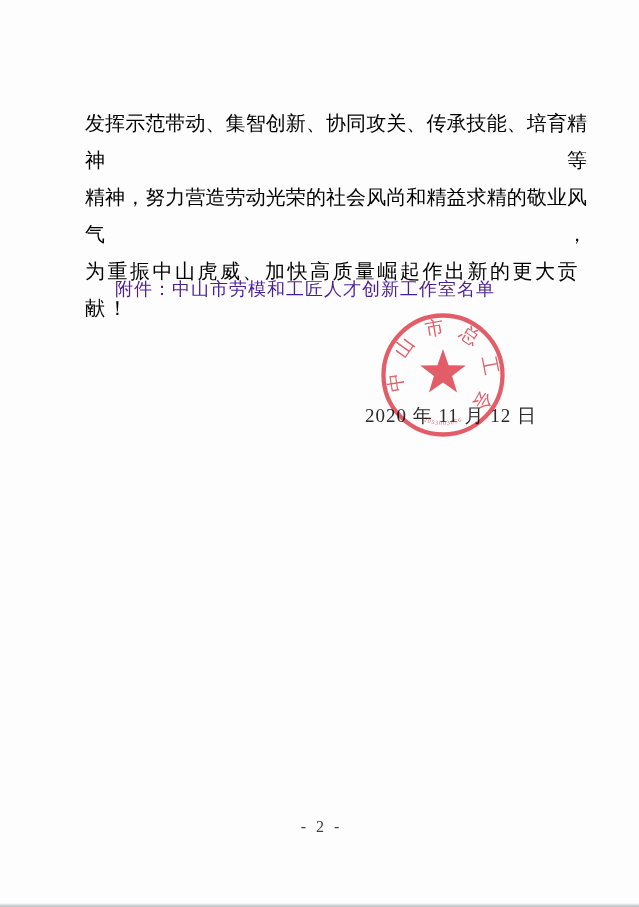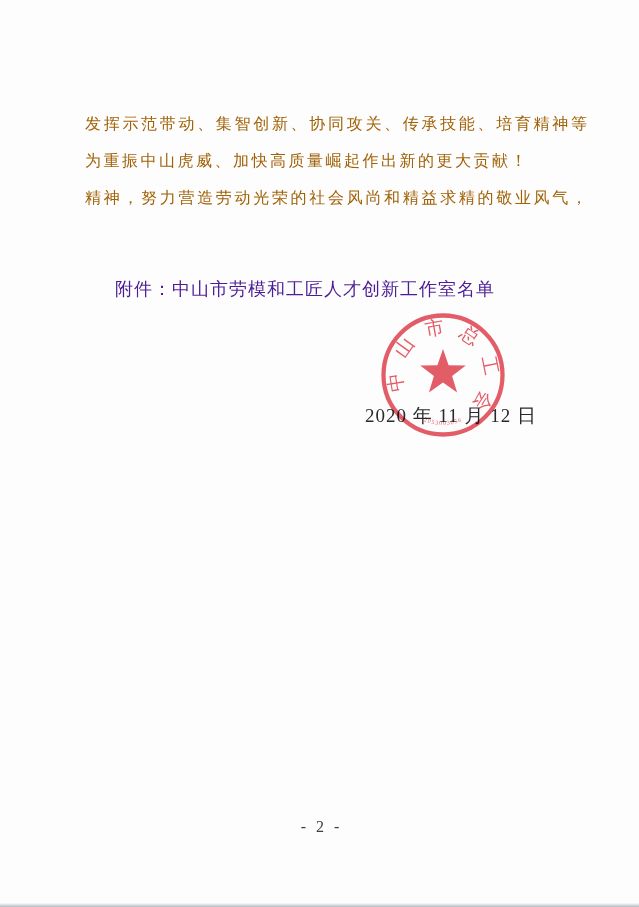--- a/index.html
+++ b/index.html
@@ -24,23 +24,23 @@
     height: 4px;
     background: linear-gradient(to top, #b3bbbf 0%, rgba(179,187,191,0) 100%);
     pointer-events: none;
   }
 
   .body-text {
     position: absolute;
     left: 85px;
     top: 105px;
     width: 502px;
-    font-size: 16px;
+    font-size: 20px;
     line-height: 37px;
-    color: #a16207;
+    color: #000000;
   }
   .body-line {
     width: 100%;
   }
   .body-line.justified {
     text-align: justify;
     text-align-last: justify;
   }
   .body-line.last {
     text-align: left;
@@ -105,22 +105,22 @@
     color: #3f3f3f;
   }
 </style>
 </head>
 <body>
 
 <div class="page">
 
   <div class="body-text">
     <div class="body-line justified">发挥示范带动、集智创新、协同攻关、传承技能、培育精神等</div>
+    <div class="body-line justified">精神，努力营造劳动光荣的社会风尚和精益求精的敬业风气，</div>
     <div class="body-line last">为重振中山虎威、加快高质量崛起作出新的更大贡献！</div>
-    <div class="body-line justified">精神，努力营造劳动光荣的社会风尚和精益求精的敬业风气，</div>
   </div>
 
   <div class="attachment-line">附件：中山市劳模和工匠人才创新工作室名单</div>
 
   <div class="sig-date">2020 年 11 月 12 日</div>
 
   <svg class="seal" viewBox="0 0 132 132" xmlns="http://www.w3.org/2000/svg">
     <circle cx="66" cy="66" r="59.5" fill="none" stroke="#e0424e" stroke-width="4.3"></circle>
     <polygon fill="#e0424e" points="66,40 60.4,56.2 43.2,56.6 56.9,67.0 51.9,83.4 66,73.6 80.1,83.4 75.1,67.0 88.8,56.6 71.6,56.2"></polygon>
     <text font-size="19" text-anchor="middle" dominant-baseline="central" transform="translate(18.6,73.5) rotate(-99)">中</text>

